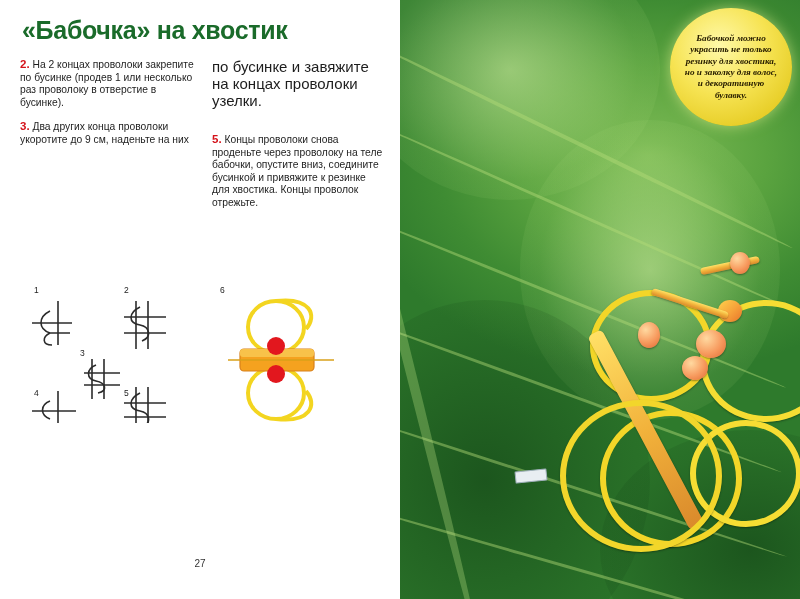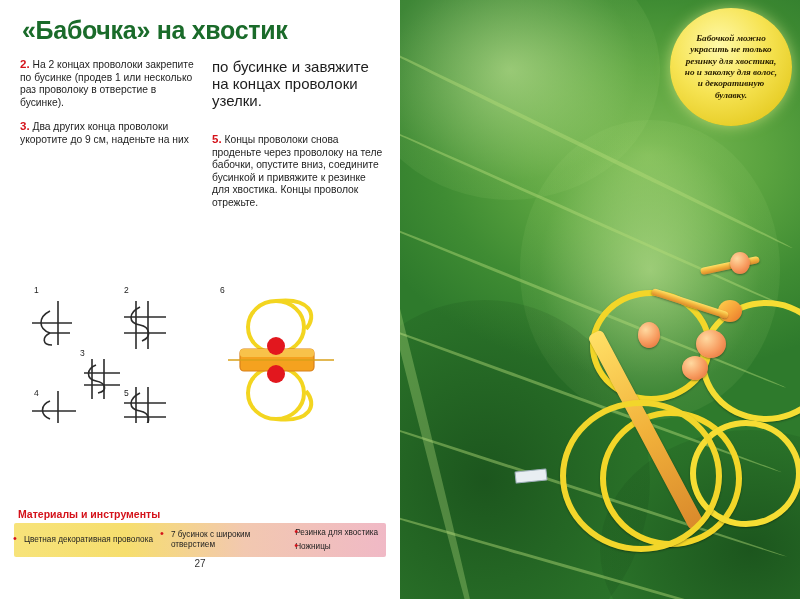--- a/index.html
+++ b/index.html
@@ -290,31 +290,20 @@
         <rect x="26" y="56" width="74" height="22" rx="4" fill="#f5a21f" stroke="#d8801a" stroke-width="1.2"></rect>
         <rect x="26" y="56" width="74" height="8" rx="3" fill="#f8c24a"></rect>
 
         <circle cx="62" cy="53" r="9" fill="#e2171e"></circle>
         <circle cx="62" cy="81" r="9" fill="#e2171e"></circle>
 
         <path d="M14,67 L120,67" fill="none" stroke="#d9a01a" stroke-width="1.4"></path>
       </svg>
     </div>
 
-    <div class="materials">
-      <div class="materials-title">Материалы и инструменты</div>
-      <div class="materials-bar">
-        <div class="mat-item m1">Цветная декоративная проволока</div>
-        <div class="mat-item m2">7 бусинок с широким отверстием</div>
-        <div style="width:104px; padding-left:10px;">
-          <div class="mat-item" style="padding:0 0 4px 0;">Резинка для хвостика</div>
-          <div class="mat-item" style="padding:0;">Ножницы</div>
-        </div>
-      </div>
-    </div>
 
     <div class="page-num">27</div>
   </div>
 
   <div class="photo">
 
     <div class="leaf-shine" style="left:-40px; top:-60px; width:300px; height:260px;"></div>
     <div class="leaf-shine" style="left:120px; top:120px; width:260px; height:300px;"></div>
     <div class="leaf-dark" style="left:-80px; top:300px; width:330px; height:360px;"></div>
     <div class="leaf-dark" style="left:200px; top:430px; width:300px; height:240px;"></div>

